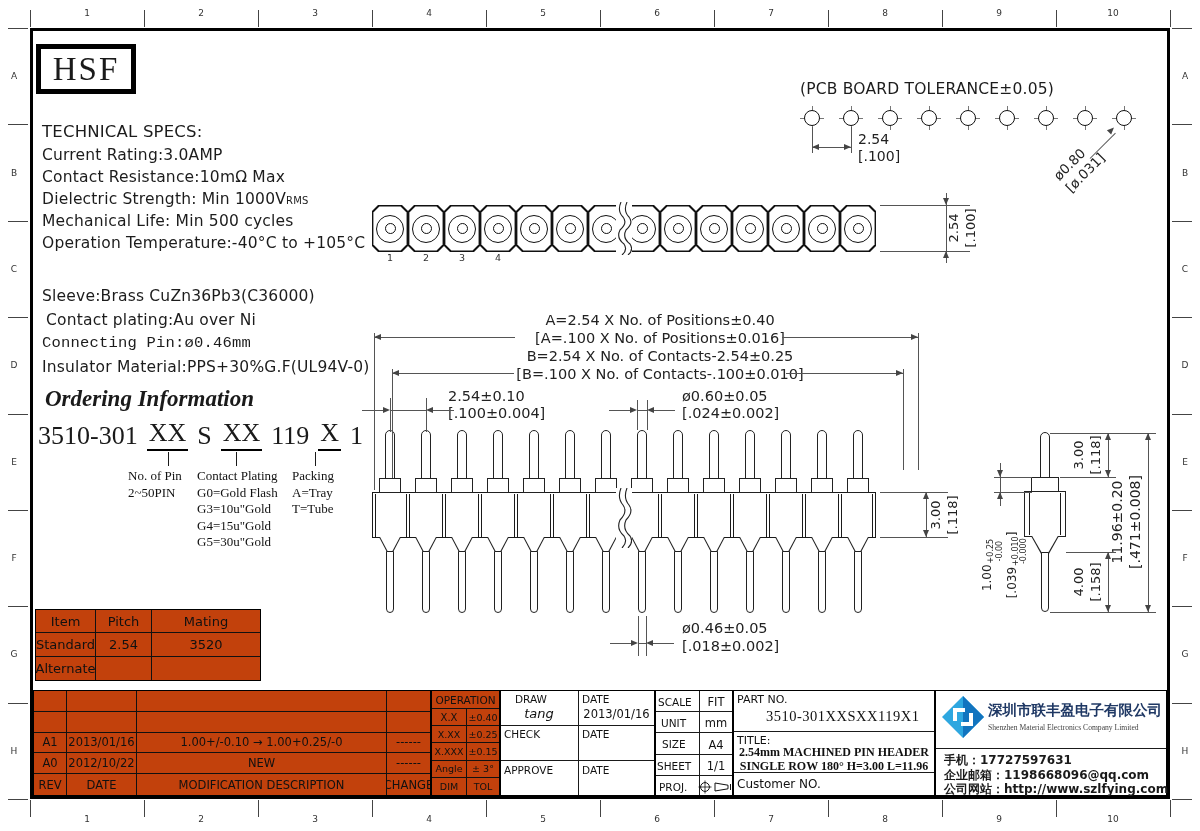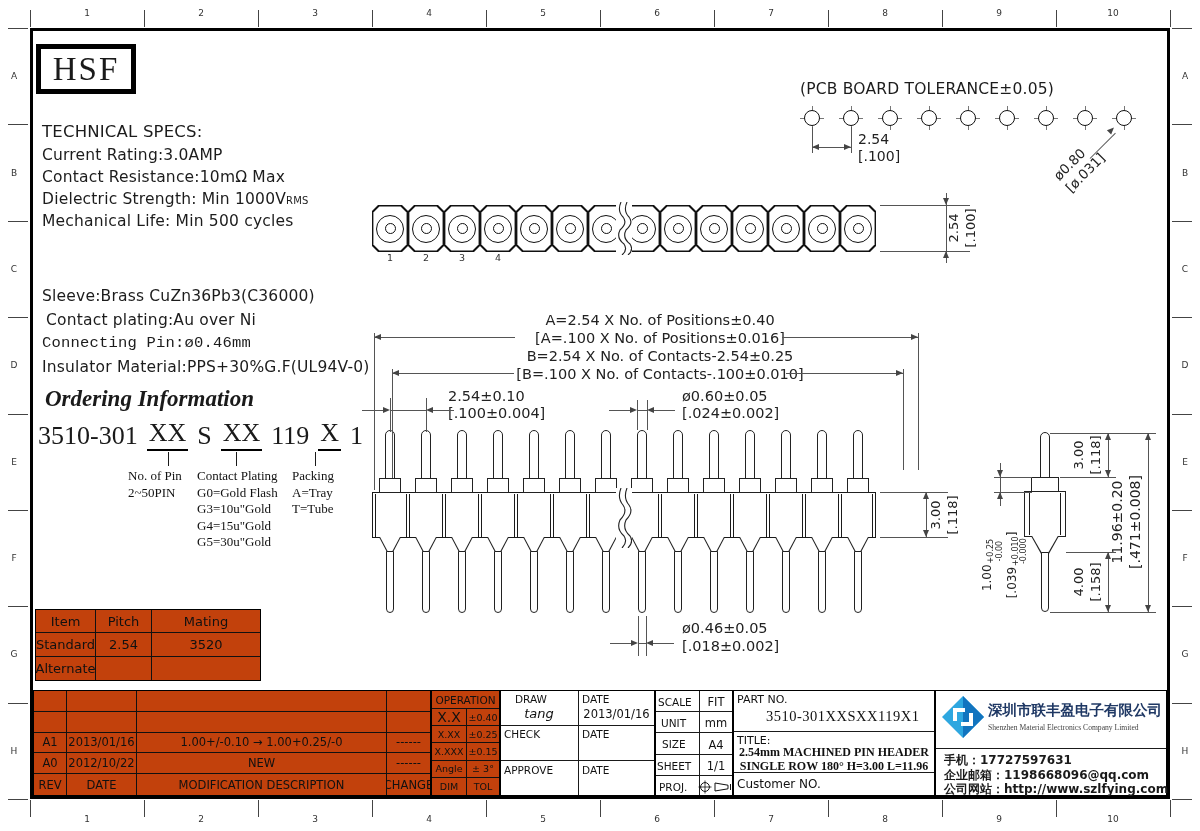--- a/index.html
+++ b/index.html
@@ -122,20 +122,21 @@
     </div>
   </div>
 
   <div class="cad" style="left:42px;top:122px;font-size:16.5px;">TECHNICAL SPECS:</div>
   <div class="cad" style="left:42px;top:146px;">Current Rating:3.0AMP</div>
   <div class="cad" style="left:42px;top:168px;">Contact Resistance:10mΩ Max</div>
   <div class="cad" style="left:42px;top:190px;">
     <span>Dielectric Strength: Min 1000V</span><span style="font-size:10px;">RMS</span>
   </div>
   <div class="cad" style="left:42px;top:212px;">Mechanical Life: Min 500 cycles</div>
+  <div class="cad" style="left:42px;top:234px;">Operation Temperature:-40°C to +105°C</div>
 
   <div class="cad" style="left:42px;top:287px;">Sleeve:Brass CuZn36Pb3(C36000)</div>
   <div class="cad" style="left:46px;top:311px;">Contact plating:Au over Ni</div>
   <div class="cad" style="left:42px;top:334px;font-family:Liberation Mono, monospace;">Connecting Pin:ø0.46mm</div>
   <div class="cad" style="left:42px;top:358px;">Insulator Material:PPS+30%G.F(UL94V-0)</div>
 
   <div class="abs serif" style="left:45px;top:386px;font-size:23px;font-weight:bold;font-style:italic;white-space:nowrap;">Ordering Information</div>
   <div id="part-number" class="abs serif" style="left:38px;top:418px;font-size:26px;display:flex;gap:9px;align-items:flex-end;">
       <span>3510-301</span>
       <span style="border-bottom: 2px solid rgb(0, 0, 0); padding: 0px 2px 1px;">XX</span>
@@ -465,21 +466,21 @@
       <div class="cell" style="font-size: 11.5px;">NEW</div>
       <div class="cell" style="border-right: none; font-size: 11.5px;">------</div>
       <div class="cell" style="border-bottom: none; font-size: 11.5px;">REV</div>
       <div class="cell" style="border-bottom: none; font-size: 11.5px;">DATE</div>
       <div class="cell" style="border-bottom: none; font-size: 11.5px;">MODIFICATION  DESCRIPTION</div>
       <div class="cell" style="border-right: none; border-bottom: none; font-size: 11.5px;">CHANGE</div>
     </div>
 
   <div id="tol-table" class="tbl" style="left:431px;top:690px;width:69px;height:106px;grid-template-columns:35px 1fr;grid-template-rows:18px repeat(5,1fr);">
       <div class="cell" style="grid-column: 1 / -1; font-size: 10.5px; border-right: none;">OPERATION</div>
-      <div class="cell" style="font-size: 14px;">X.X</div>
+      <div class="cell" style="font-size: 10px;">X.X</div>
       <div class="cell" style="font-size: 9.5px; border-right: none;">±0.40</div>
       <div class="cell" style="font-size: 9.5px;">X.XX</div>
       <div class="cell" style="font-size: 9.5px; border-right: none;">±0.25</div>
       <div class="cell" style="font-size: 9.5px;">X.XXX</div>
       <div class="cell" style="font-size: 9.5px; border-right: none;">±0.15</div>
       <div class="cell" style="font-size: 9.5px;">Angle</div>
       <div class="cell" style="font-size: 9.5px; border-right: none;">± 3°</div>
       <div class="cell" style="font-size: 9.5px; border-bottom: none;">DIM</div>
       <div class="cell" style="font-size: 9.5px; border-right: none; border-bottom: none;">TOL</div>
     </div>

